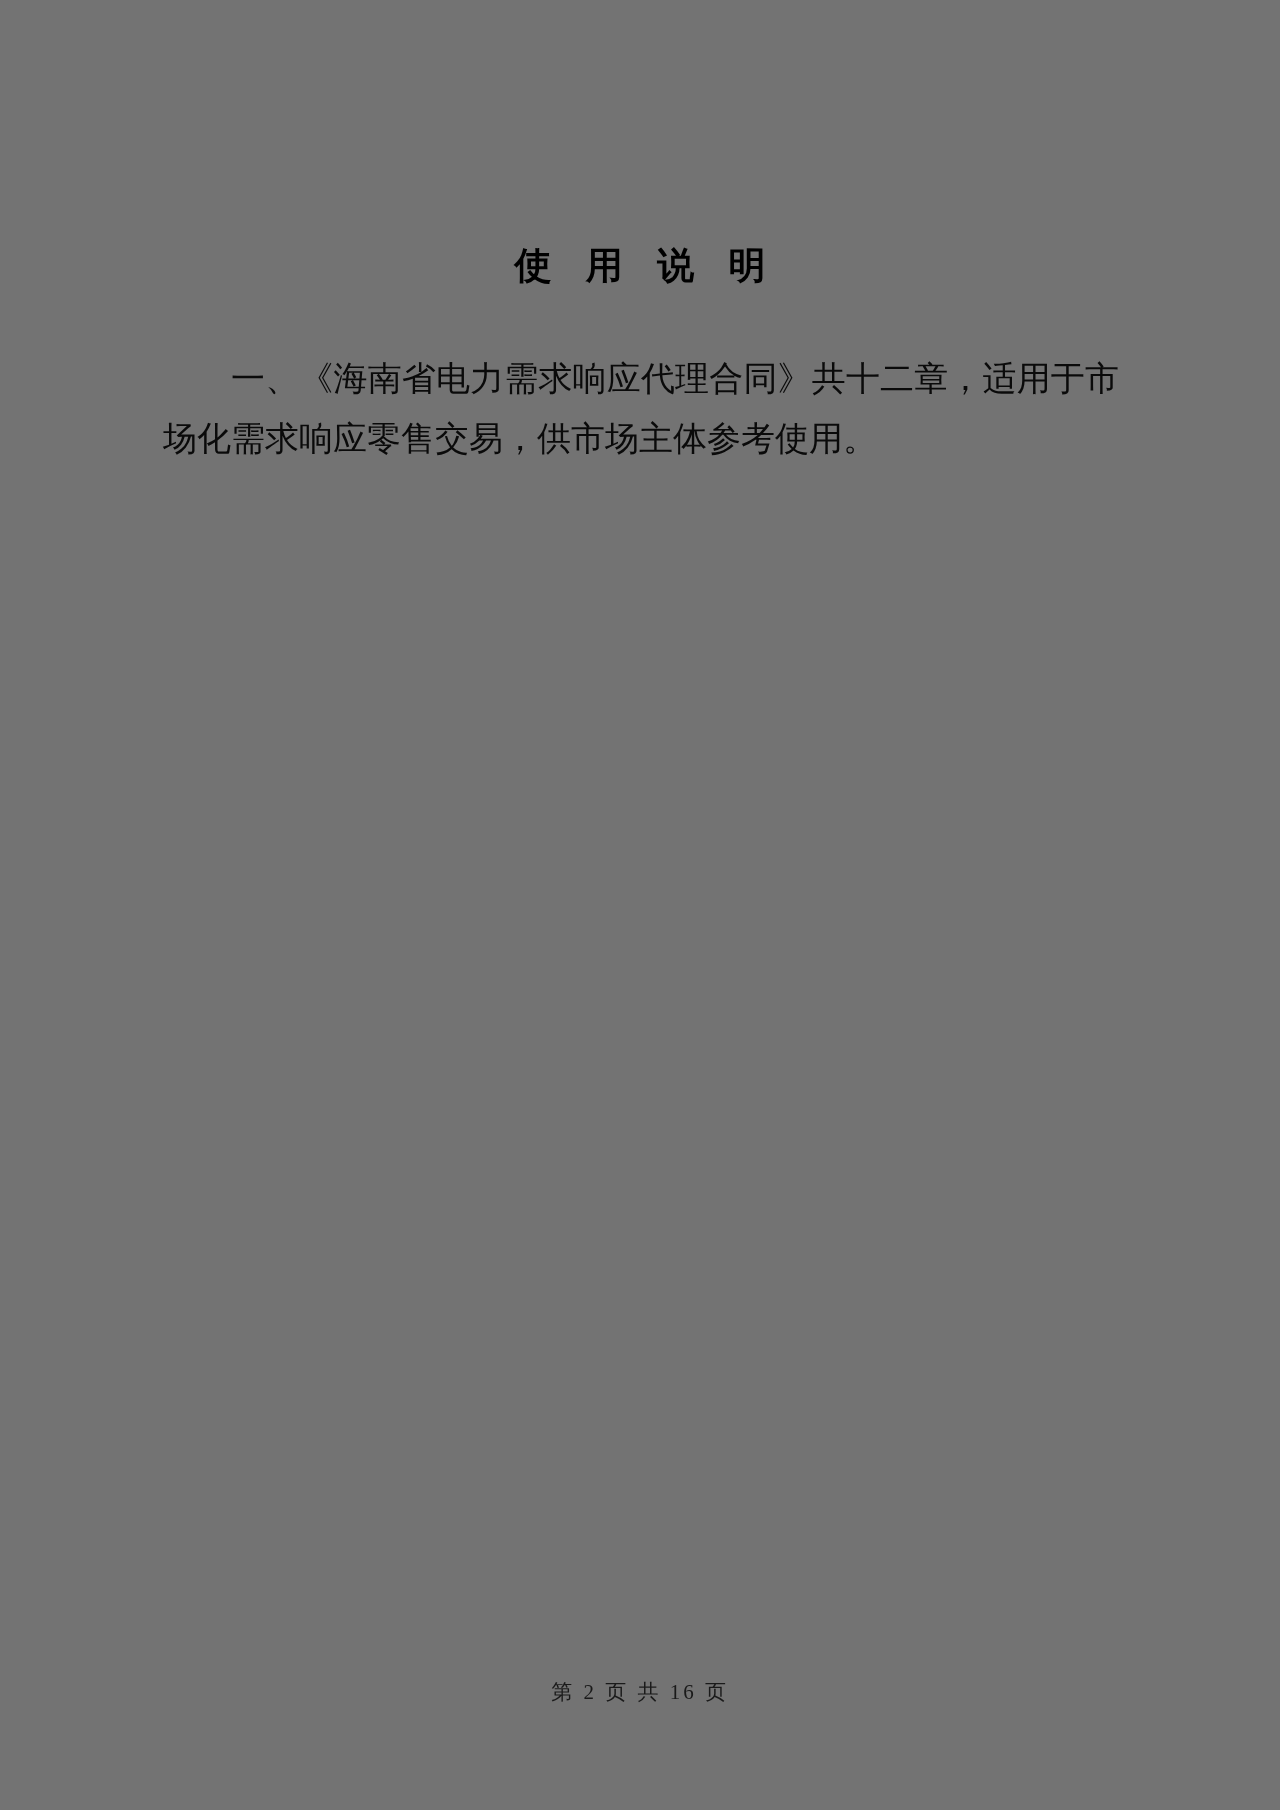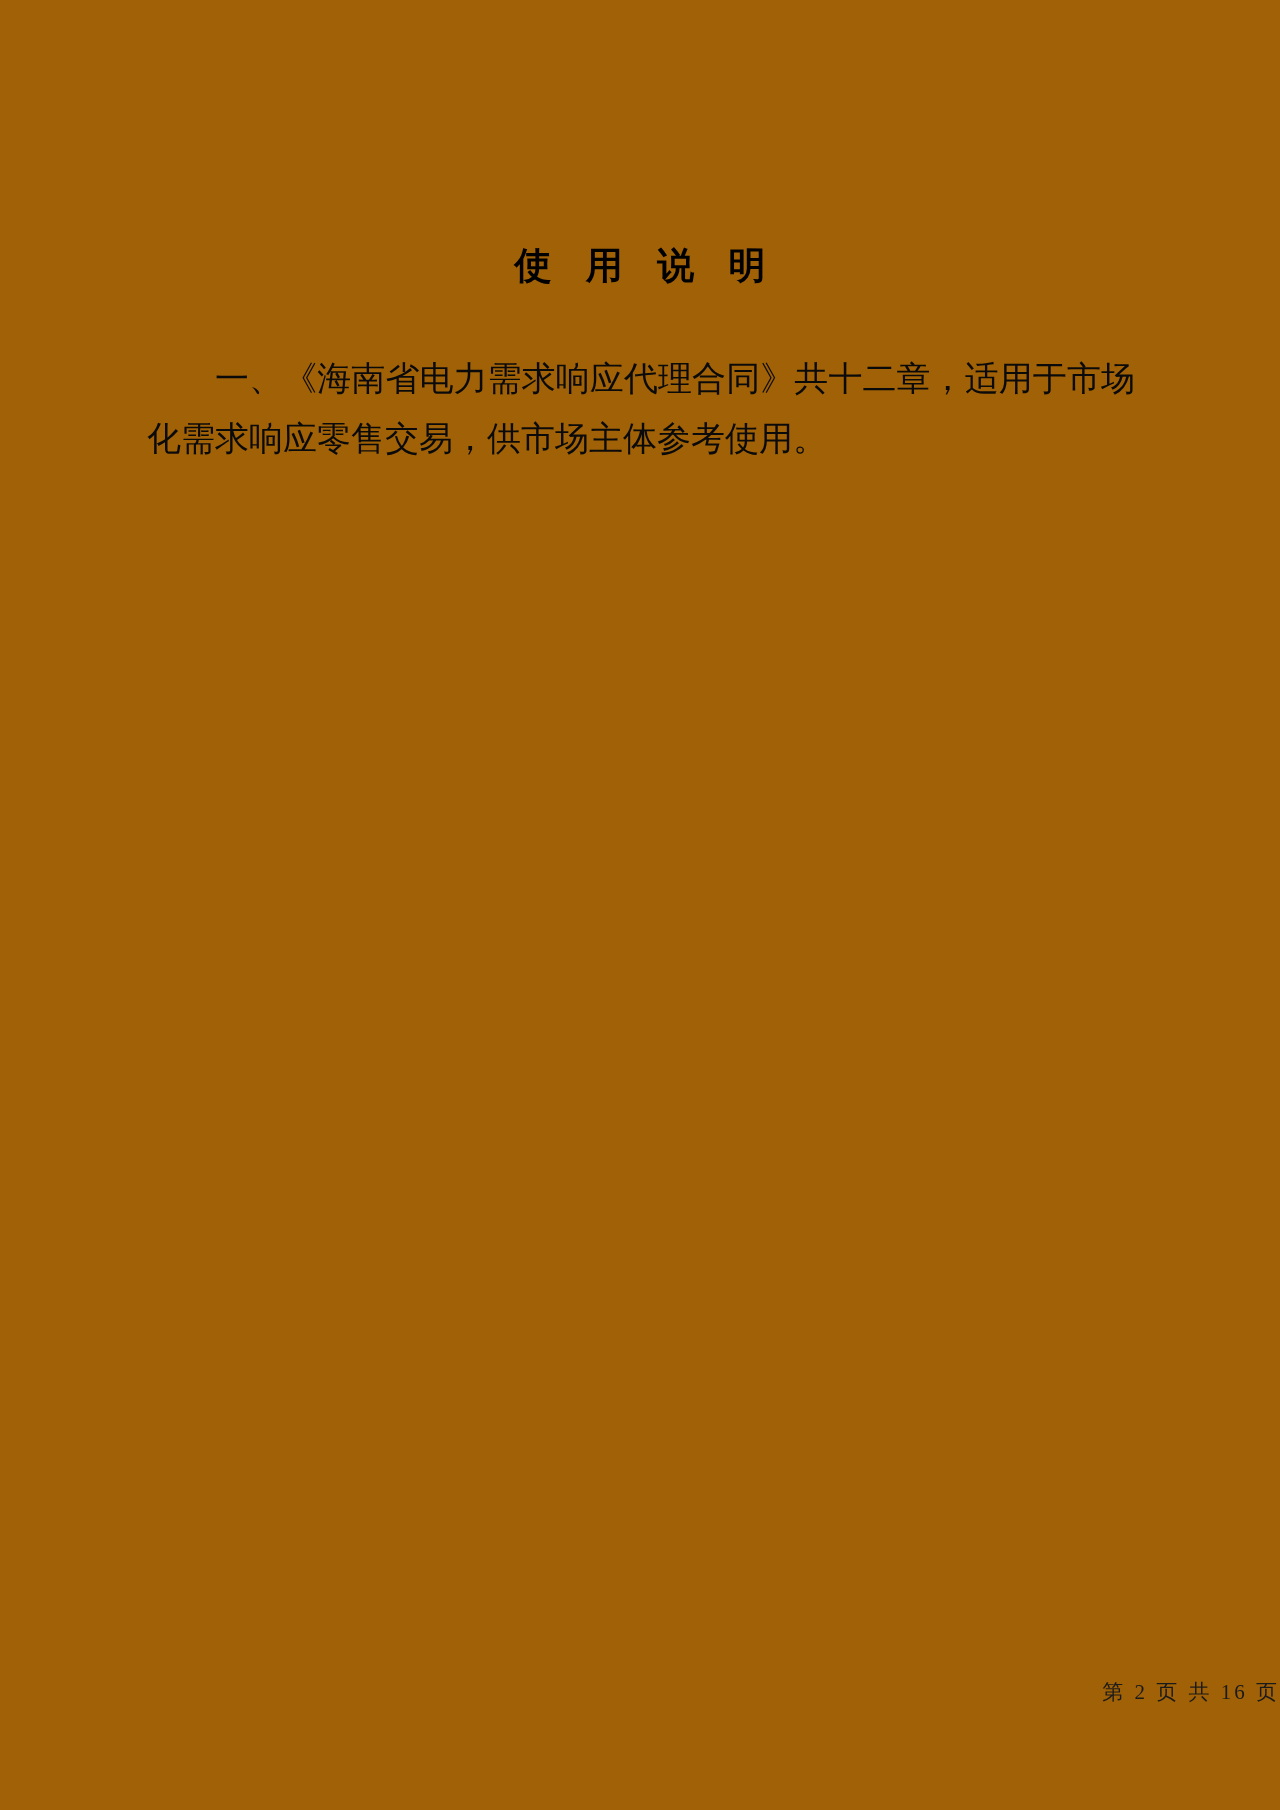--- a/index.html
+++ b/index.html
@@ -4,21 +4,21 @@
 <style>
   html, body {
     margin: 0;
     padding: 0;
     background: #ffffff;
   }
   .page {
     position: relative;
     width: 1280px;
     height: 1810px;
-    background: #a16207;
+    background: #737373;
     overflow: hidden;
     font-family: "Liberation Serif", serif;
     color: #000000;
     text-decoration: underline;
   }
   .content {
     position: absolute;
     left: 147px;
     right: 145px;
     top: 243px;
@@ -28,35 +28,35 @@
     font-family: "Liberation Sans", sans-serif;
     font-weight: bold;
     font-size: 37px;
     line-height: 46px;
     text-align: center;
     letter-spacing: 2px;
     word-spacing: 20px;
     color: #000000;
   }
   .body-text p {
-    margin: 0;
+    margin: 16px;
     font-size: 34px;
     line-height: 60px;
     text-align: justify;
     text-align-last: left;
     text-indent: 2em;
     font-weight: 400;
     color: #0a0a0a;
   }
   .page-footer {
     position: absolute;
     left: 0;
     right: 0;
     top: 1678px;
-    text-align: right;
+    text-align: center;
     font-size: 21px;
     line-height: 28px;
     letter-spacing: 3px;
     color: #1a1a1a;
     font-family: "Liberation Serif", serif;
   }
 </style>
 </head>
 <body>
 

